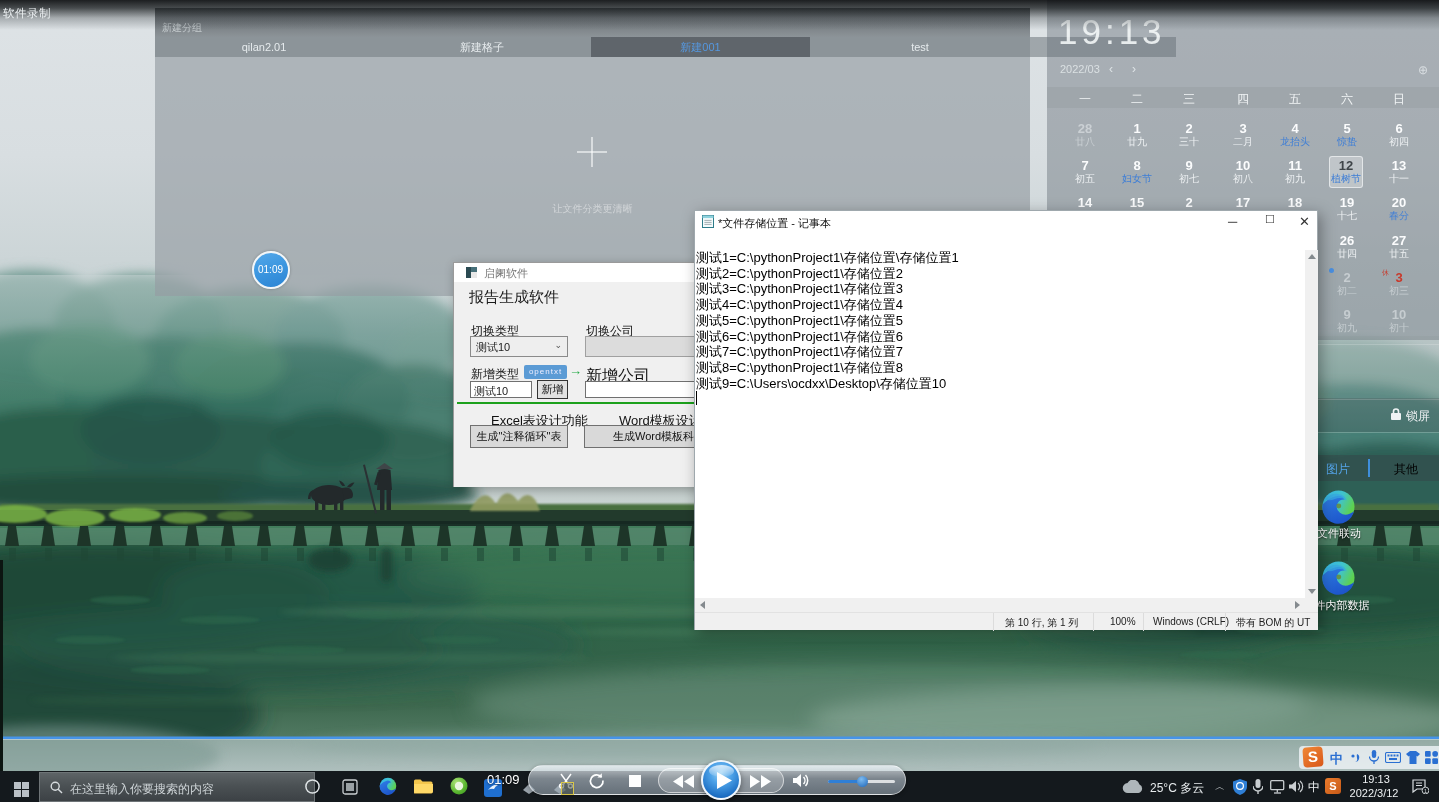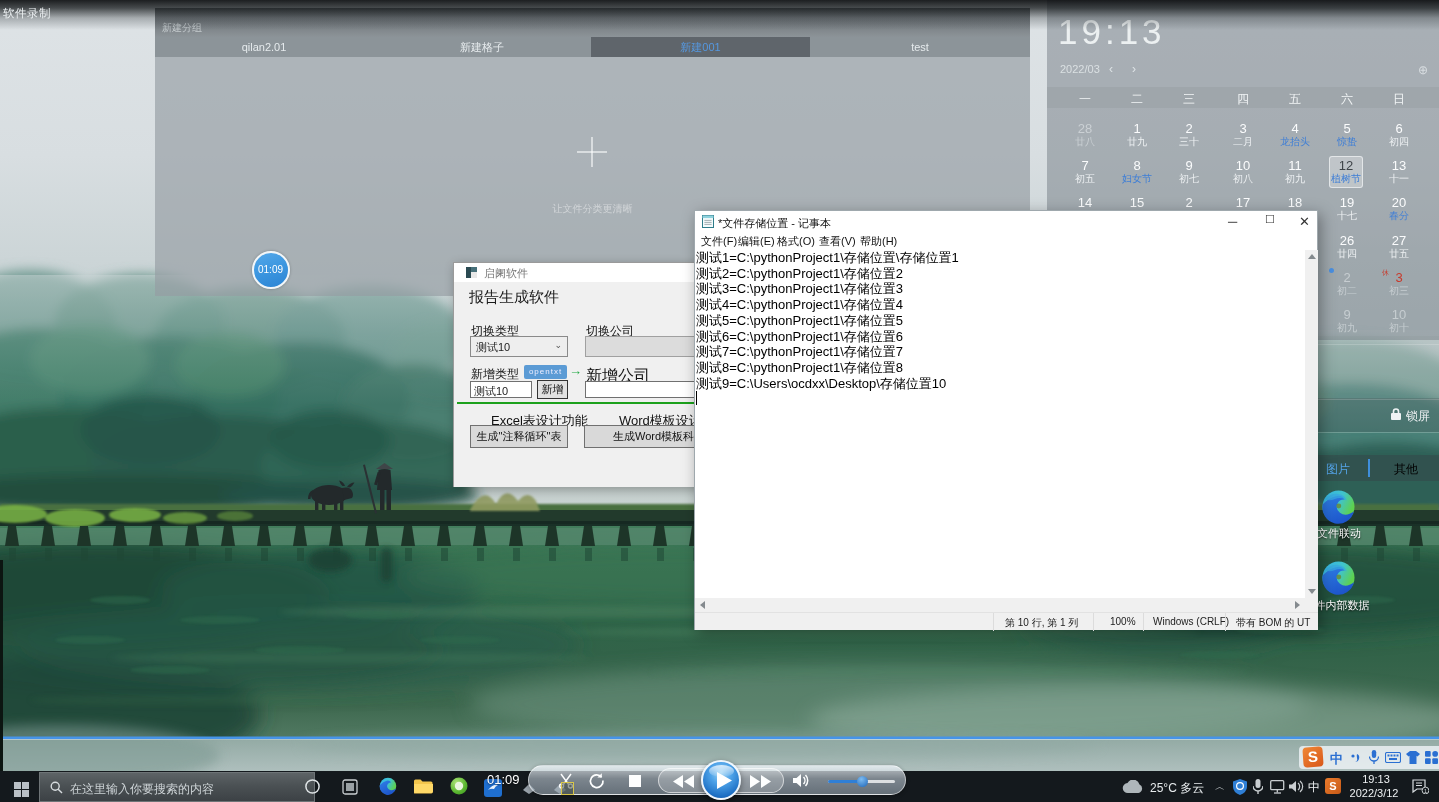--- a/index.html
+++ b/index.html
@@ -259,21 +259,21 @@
 </g>
 <rect x="0" y="560" width="3" height="242" fill="#0c1511"></rect>
 </svg>
 
 <div class="abs" style="left:0;top:0;width:1439px;height:30px;z-index:8;background:linear-gradient(180deg,rgba(12,14,16,0.92) 0,rgba(20,24,26,0.75) 8px,rgba(40,46,50,0.30) 18px,rgba(60,66,70,0) 30px)"></div>
 <div class="abs" style="left:3px;top:6px;z-index:9;font-size:11.5px;color:#eef2f4;letter-spacing:0.5px">软件录制</div>
 
 <div class="abs" style="left:155px;top:8px;width:875px;height:288px;z-index:5;background:rgba(148,157,162,0.66)">
   <div class="abs" style="left:0;top:0;width:875px;height:29px;background:linear-gradient(180deg,rgba(28,31,34,0.55),rgba(80,87,91,0.35))"></div>
   <div class="abs" style="left:7px;top:13px;font-size:10px;color:rgba(215,221,224,0.8)">新建分组</div>
-  <div class="abs" style="left:0;top:29px;width:875px;height:20px;background:rgba(118,126,131,0.60)">
+  <div class="abs" style="left:0;top:29px;width:1021px;height:20px;background:rgba(118,126,131,0.60)">
     <div class="abs" style="left:0;top:0;width:218px;height:20px;line-height:20px;text-align:center;font-size:11px;color:rgba(238,242,244,0.92)">qilan2.01</div>
     <div class="abs" style="left:218px;top:0;width:218px;height:20px;line-height:20px;text-align:center;font-size:11px;color:rgba(238,242,244,0.92)">新建格子</div>
     <div class="abs" style="left:436px;top:0;width:219px;height:20px;line-height:20px;text-align:center;font-size:11px;color:#5598e0;background:rgba(82,89,93,0.78)">新建001</div>
     <div class="abs" style="left:655px;top:0;width:220px;height:20px;line-height:20px;text-align:center;font-size:11px;color:rgba(238,242,244,0.92)">test</div>
   </div>
 
   <div class="abs" style="left:422px;top:143px;width:30px;height:1.5px;background:rgba(255,255,255,0.55)"></div>
   <div class="abs" style="left:436px;top:129px;width:1.5px;height:30px;background:rgba(255,255,255,0.55)"></div>
   <div class="abs" style="left:0;top:194px;width:875px;text-align:center;font-size:10px;color:rgba(255,255,255,0.45)">让文件分类更清晰</div>
 </div>
@@ -466,21 +466,21 @@
       </div>
       <div class="cell dim" style="left:326px;top:200.1px">
         <div class="cn">10</div>
         <div class="cl">初十</div>
       </div>
     </div>
 </div>
 <style>
 .dh{position:absolute;top:4px;width:40px;text-align:center;font-size:12px;color:#f2f5f6}
 .cell{position:absolute;width:52px;text-align:center}
-.cn{font-size:13px;font-weight:400;color:#fbfcfd;line-height:13px}
+.cn{font-size:13px;font-weight:700;color:#fbfcfd;line-height:13px}
 .cl{font-size:10px;color:#eef1f3;line-height:11px;margin-top:1px}
 .cell.dim .cn,.cell.dim .cl{color:rgba(240,243,245,0.5)}
 .cell .blue{color:#3e7ed6}
 </style>
 
 <div class="abs" style="left:1318px;top:336px;width:121px;height:64px;z-index:5;background:rgba(130,140,145,0.16);border-bottom:1px solid rgba(255,255,255,0.25)"></div>
 <div class="abs" style="left:1318px;top:344px;width:121px;height:1px;z-index:5;background:rgba(255,255,255,0.18)"></div>
 <div class="abs" style="left:1318px;top:432px;width:121px;height:1px;z-index:5;background:rgba(255,255,255,0.22)"></div>
 <div class="abs" style="left:1318px;top:398px;width:121px;height:34px;z-index:5;background:rgba(75,85,90,0.30)">
   <svg class="abs" style="left:72px;top:10px" width="12" height="13" viewBox="0 0 12 13">
@@ -564,27 +564,20 @@
           <line x1="2.4" y1="5.4" x2="9.6" y2="5.4"></line>
           <line x1="2.4" y1="7.4" x2="9.6" y2="7.4"></line>
           <line x1="2.4" y1="9.4" x2="9.6" y2="9.4"></line>
         </g>
       </svg>
     <div class="abs" style="left:23px;top:5px;font-size:11px;color:#111">*文件存储位置 - 记事本</div>
     <div class="abs" style="left:533px;top:3px;font-size:13px;color:#333">─</div>
     <div class="abs" style="left:570px;top:2px;font-size:11px;color:#333">☐</div>
     <div class="abs" style="left:604px;top:3px;font-size:13px;color:#333">✕</div>
   </div>
-  <div class="abs" style="left:0;top:21px;width:100%;height:18px;background:#fff;font-size:11px;color:#111">
-    <span class="abs" style="left:6px;top:2px">文件(F)</span>
-    <span class="abs" style="left:43px;top:2px">编辑(E)</span>
-    <span class="abs" style="left:82px;top:2px">格式(O)</span>
-    <span class="abs" style="left:124px;top:2px">查看(V)</span>
-    <span class="abs" style="left:165px;top:2px">帮助(H)</span>
-  </div>
   <div class="abs" style="left:1px;top:39px;width:609px;height:348px;background:#fff;font-size:13px;color:#000;line-height:15.7px;white-space:pre">测试1=C:\pythonProject1\存储位置\存储位置1
 测试2=C:\pythonProject1\存储位置2
 测试3=C:\pythonProject1\存储位置3
 测试4=C:\pythonProject1\存储位置4
 测试5=C:\pythonProject1\存储位置5
 测试6=C:\pythonProject1\存储位置6
 测试7=C:\pythonProject1\存储位置7
 测试8=C:\pythonProject1\存储位置8
 测试9=C:\Users\ocdxx\Desktop\存储位置10
 <span style="display:inline-block;width:1px;height:14px;background:#000;vertical-align:-2px"></span></div>

